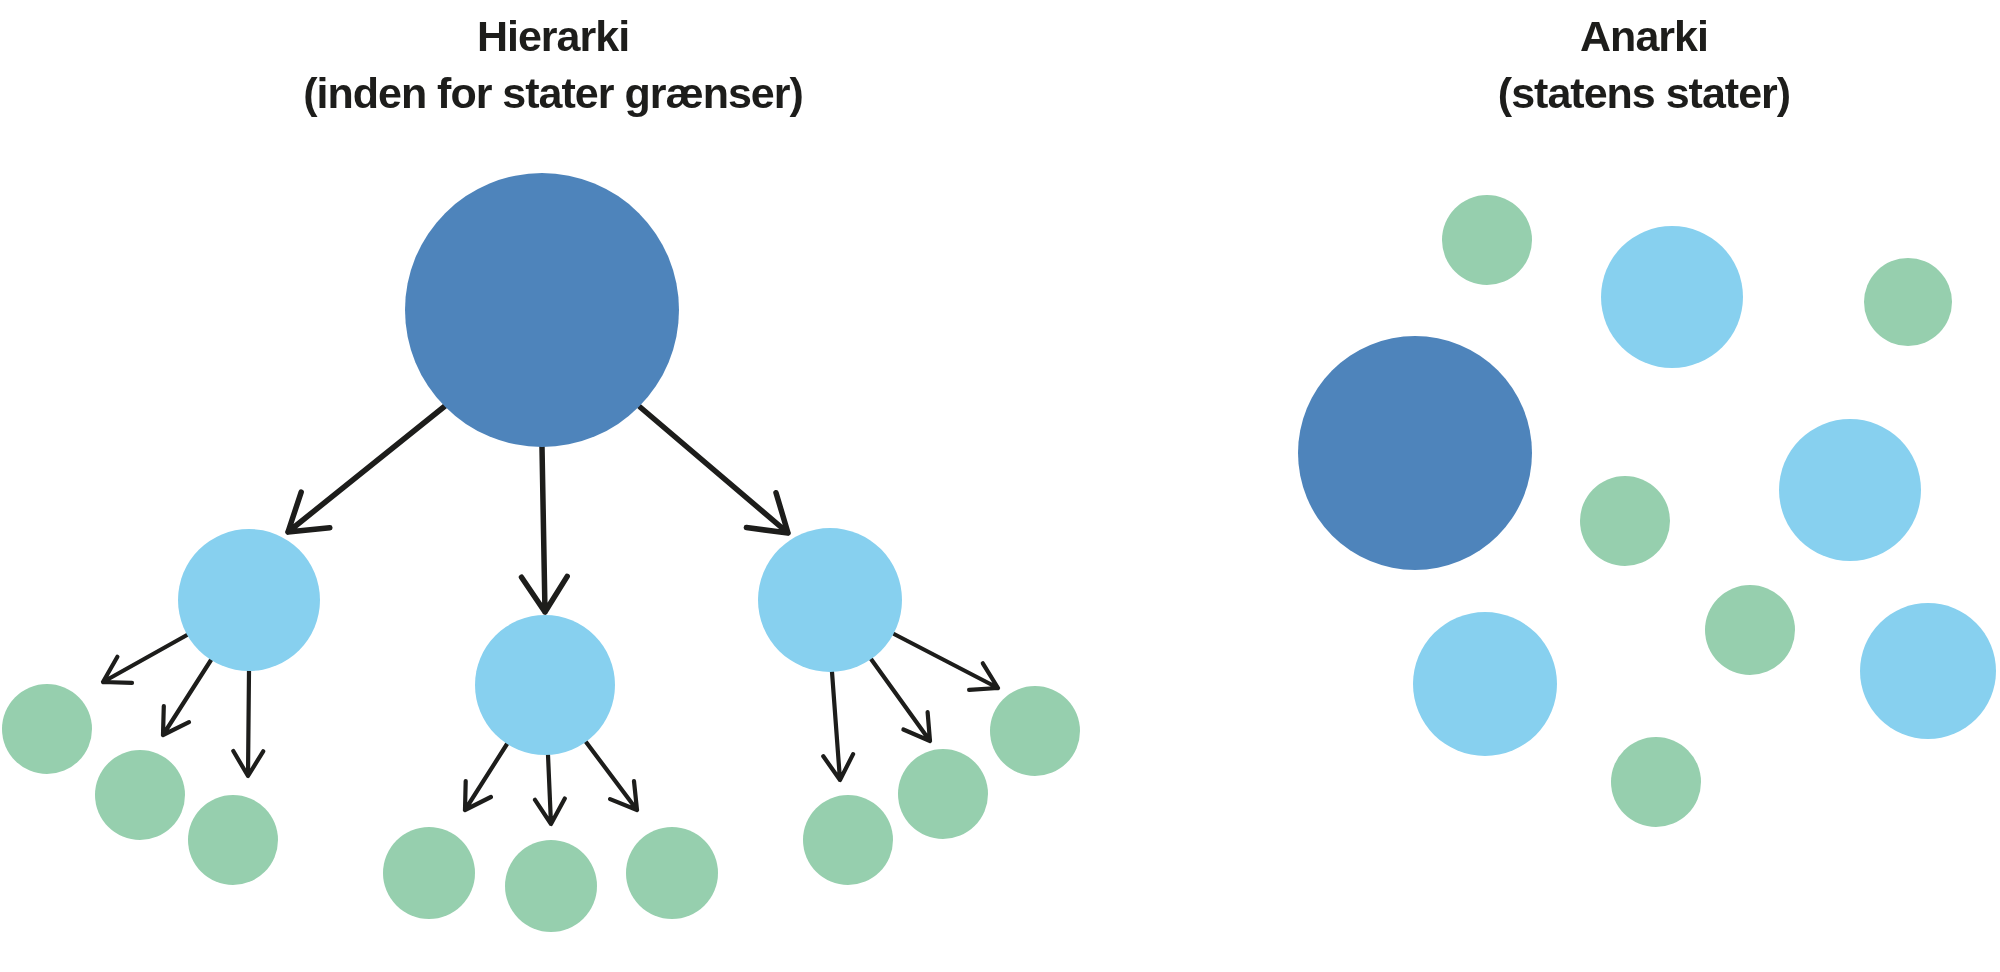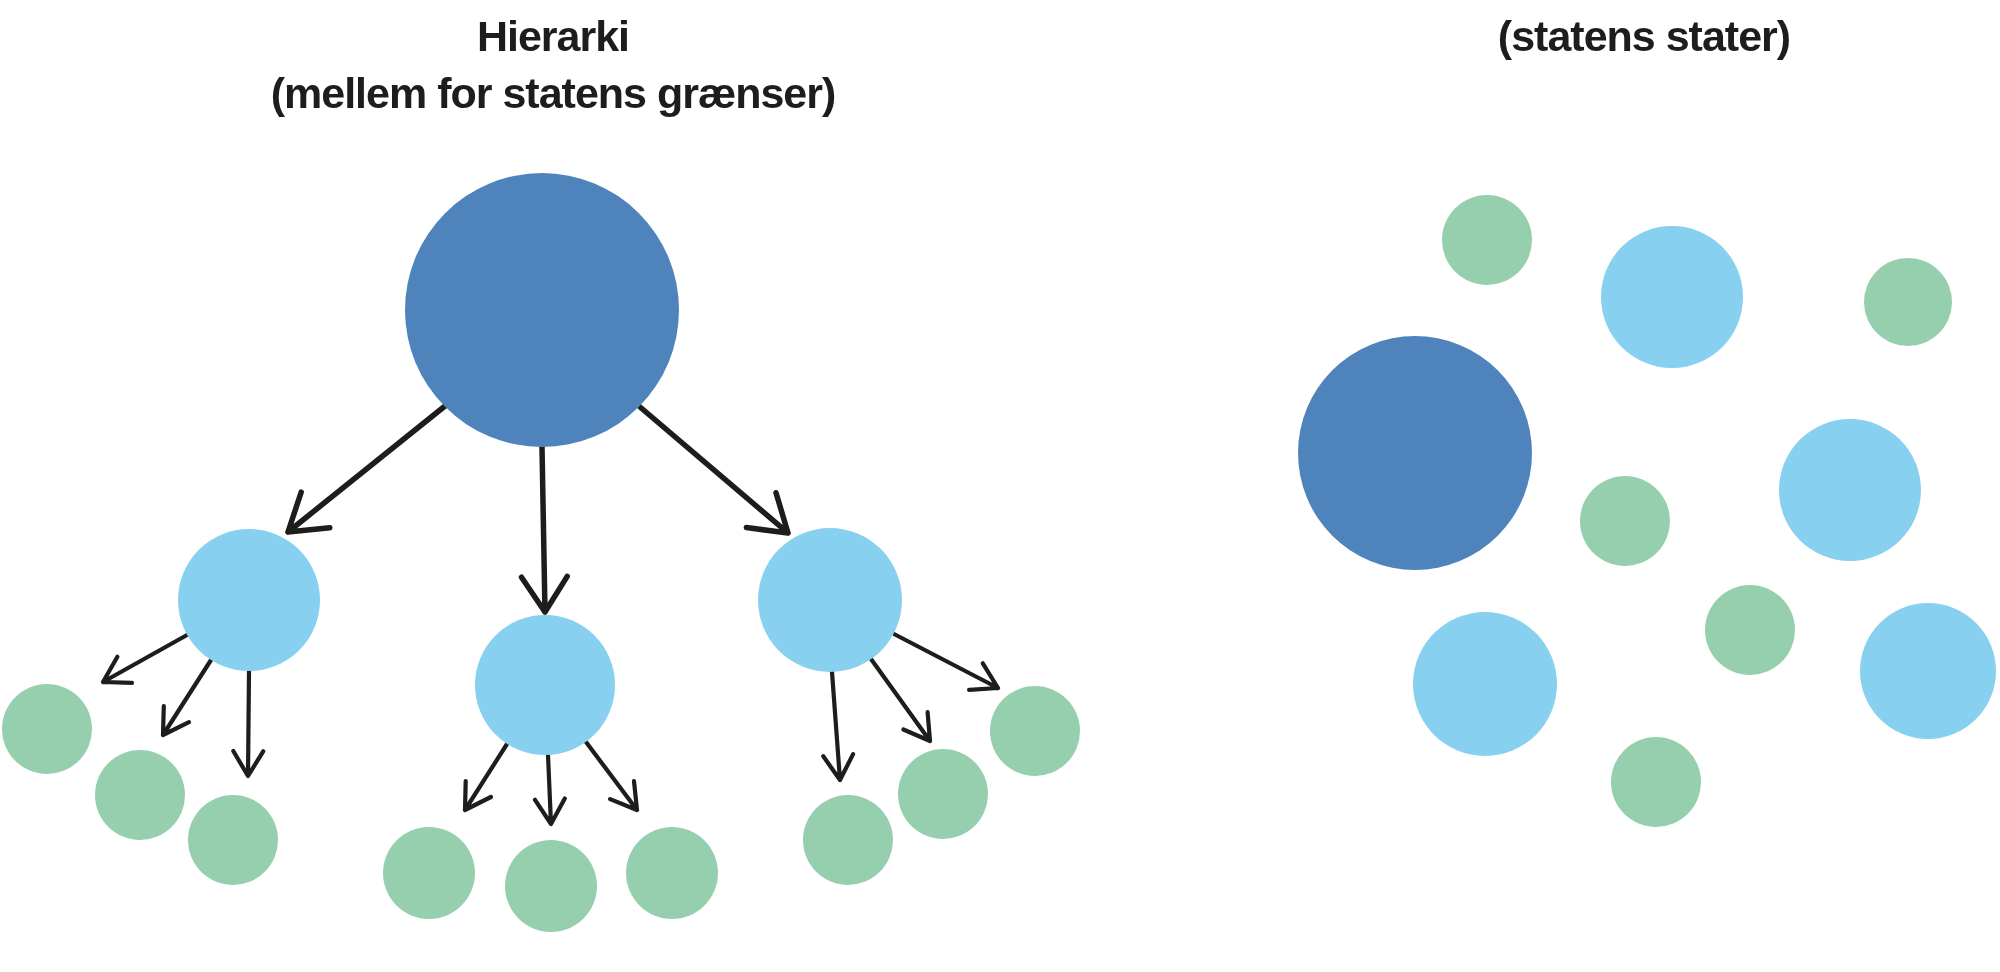--- a/index.html
+++ b/index.html
@@ -74,20 +74,21 @@
         <circle cx="1850" cy="490" r="71" fill="#87d0ef"></circle>
         <circle cx="1485" cy="684" r="72" fill="#87d0ef"></circle>
         <circle cx="1750" cy="630" r="45" fill="#96cfae"></circle>
         <circle cx="1656" cy="782" r="45" fill="#96cfae"></circle>
         <circle cx="1928" cy="671" r="68" fill="#87d0ef"></circle>
       </g>
   </svg>
 
   <div class="title-block title-left">
     <div>Hierarki</div>
-    <div>(mellem for statens grænser)</div>
+    <div>(inden for stater grænser)</div>
   </div>
 
   <div class="title-block title-right">
+    <div>Anarki</div>
     <div>(statens stater)</div>
   </div>
 
 </div>
 
 </body></html>

